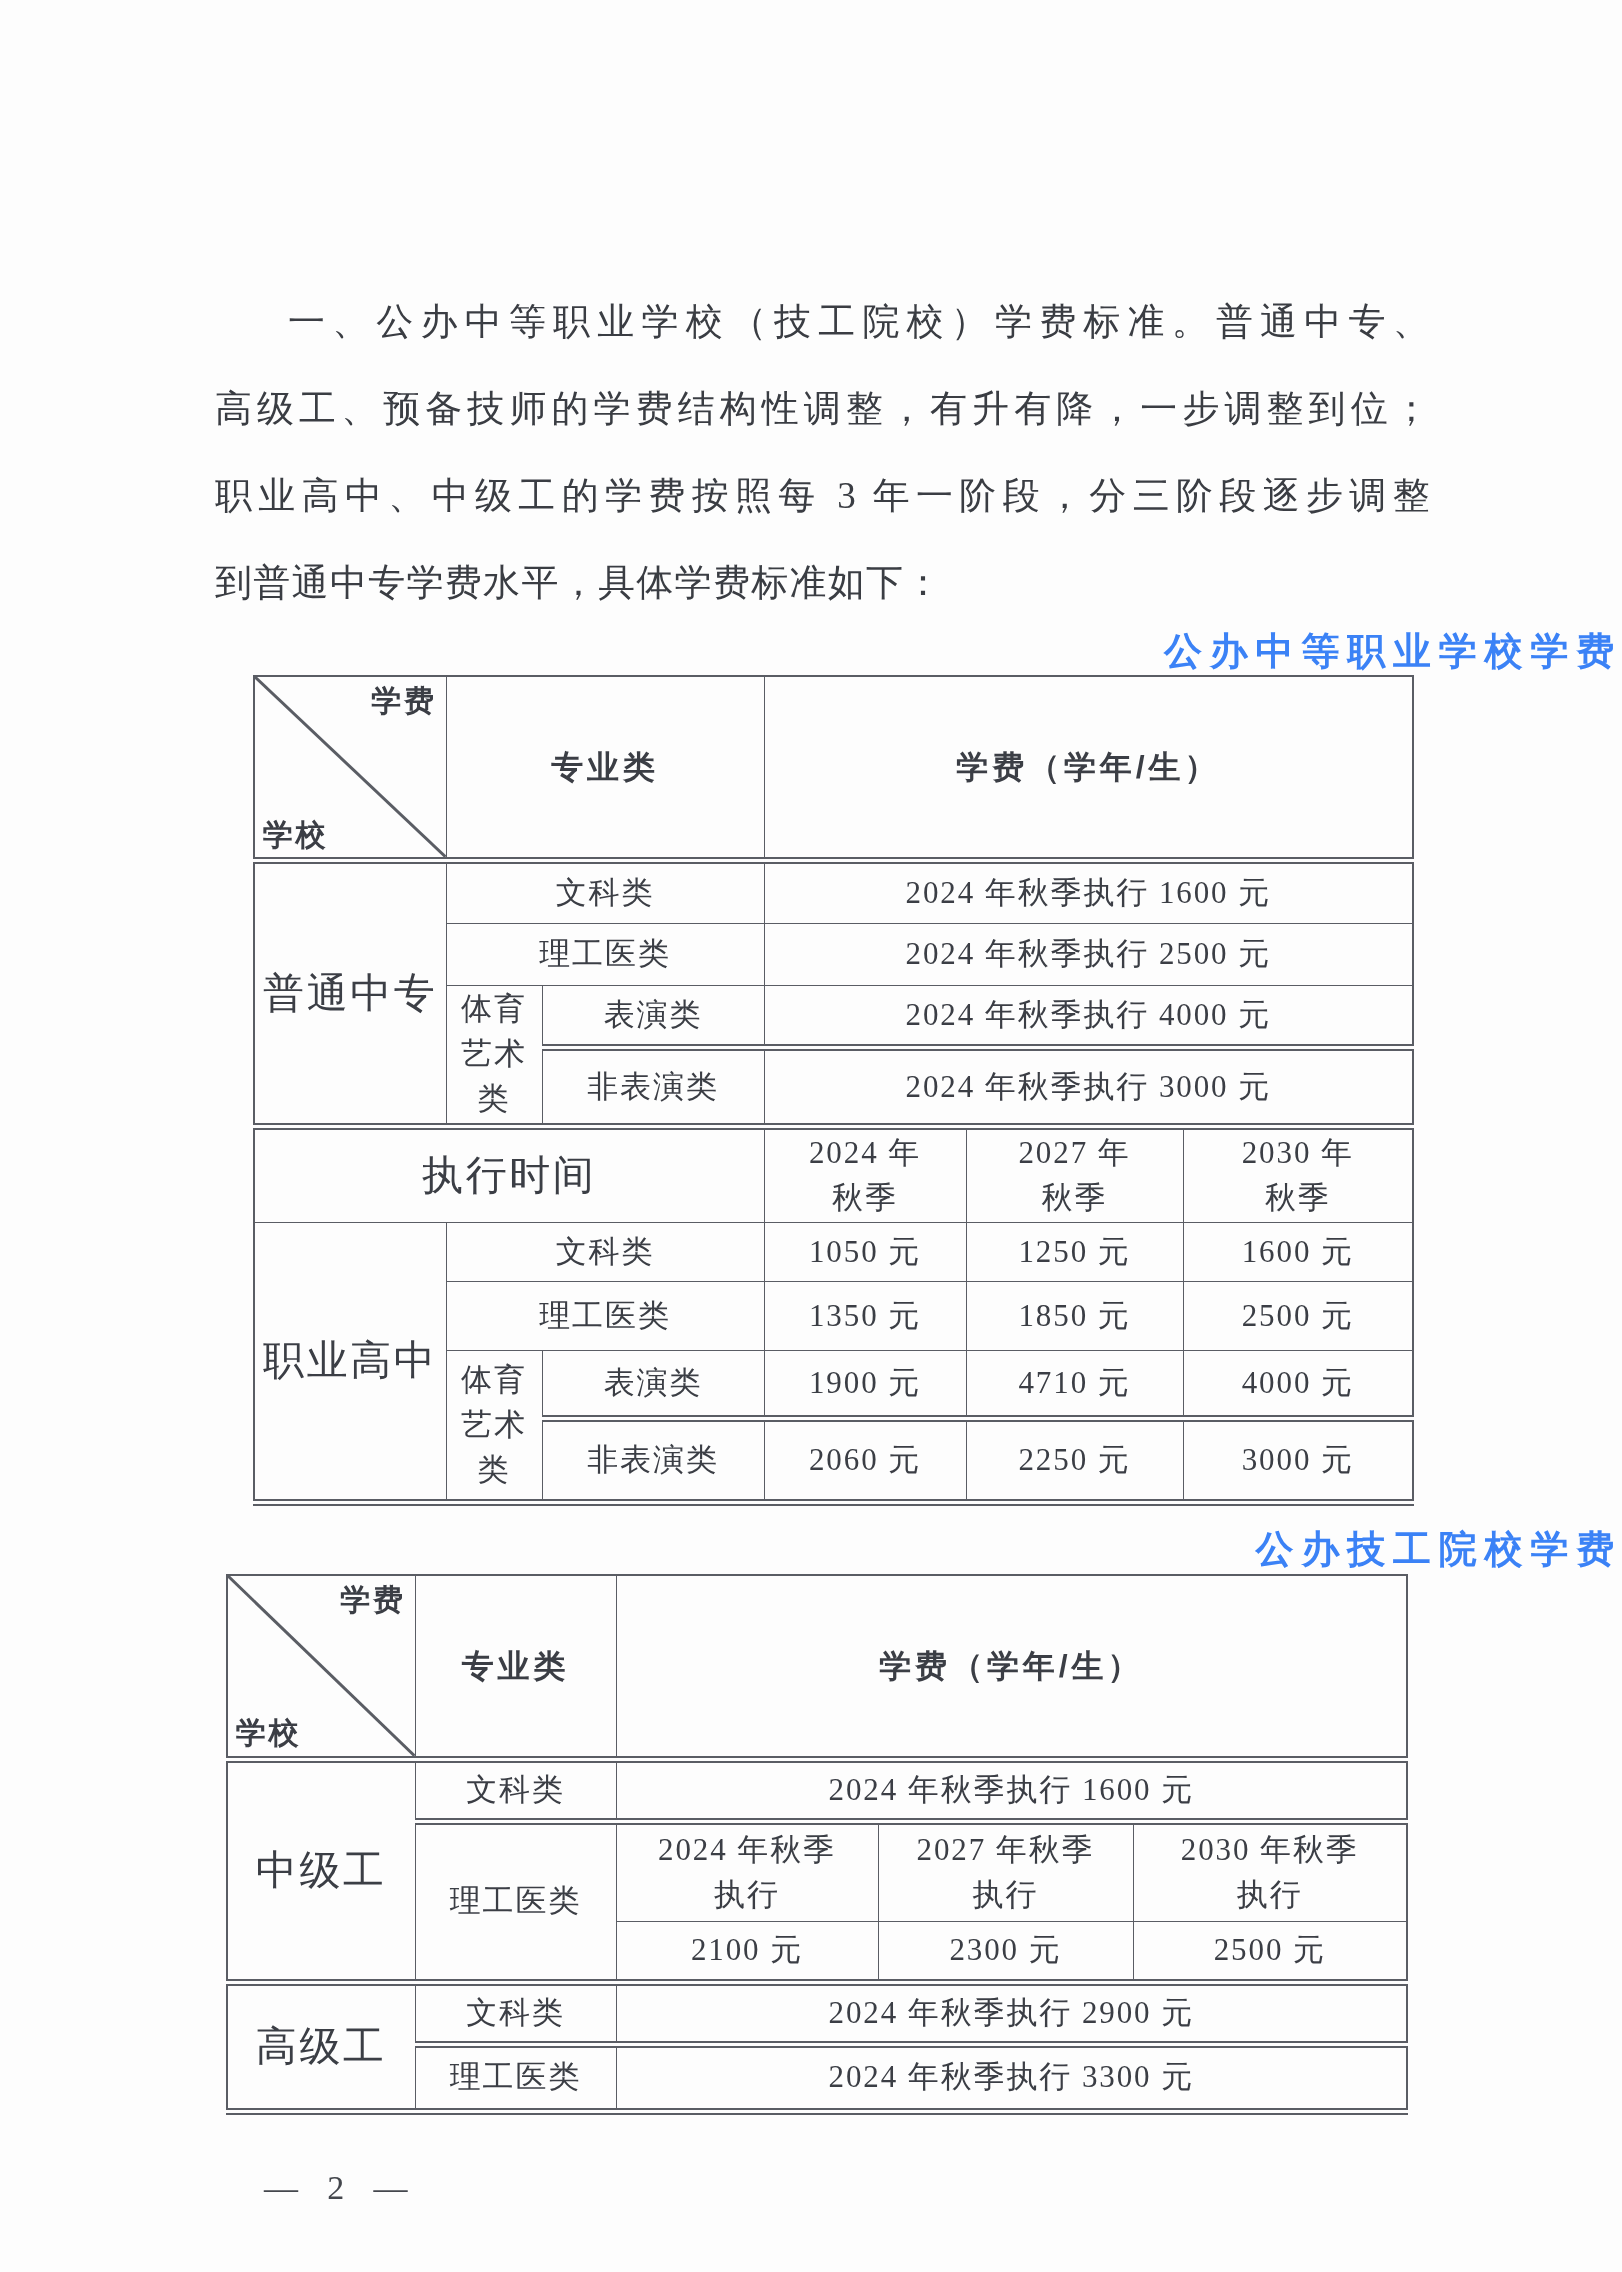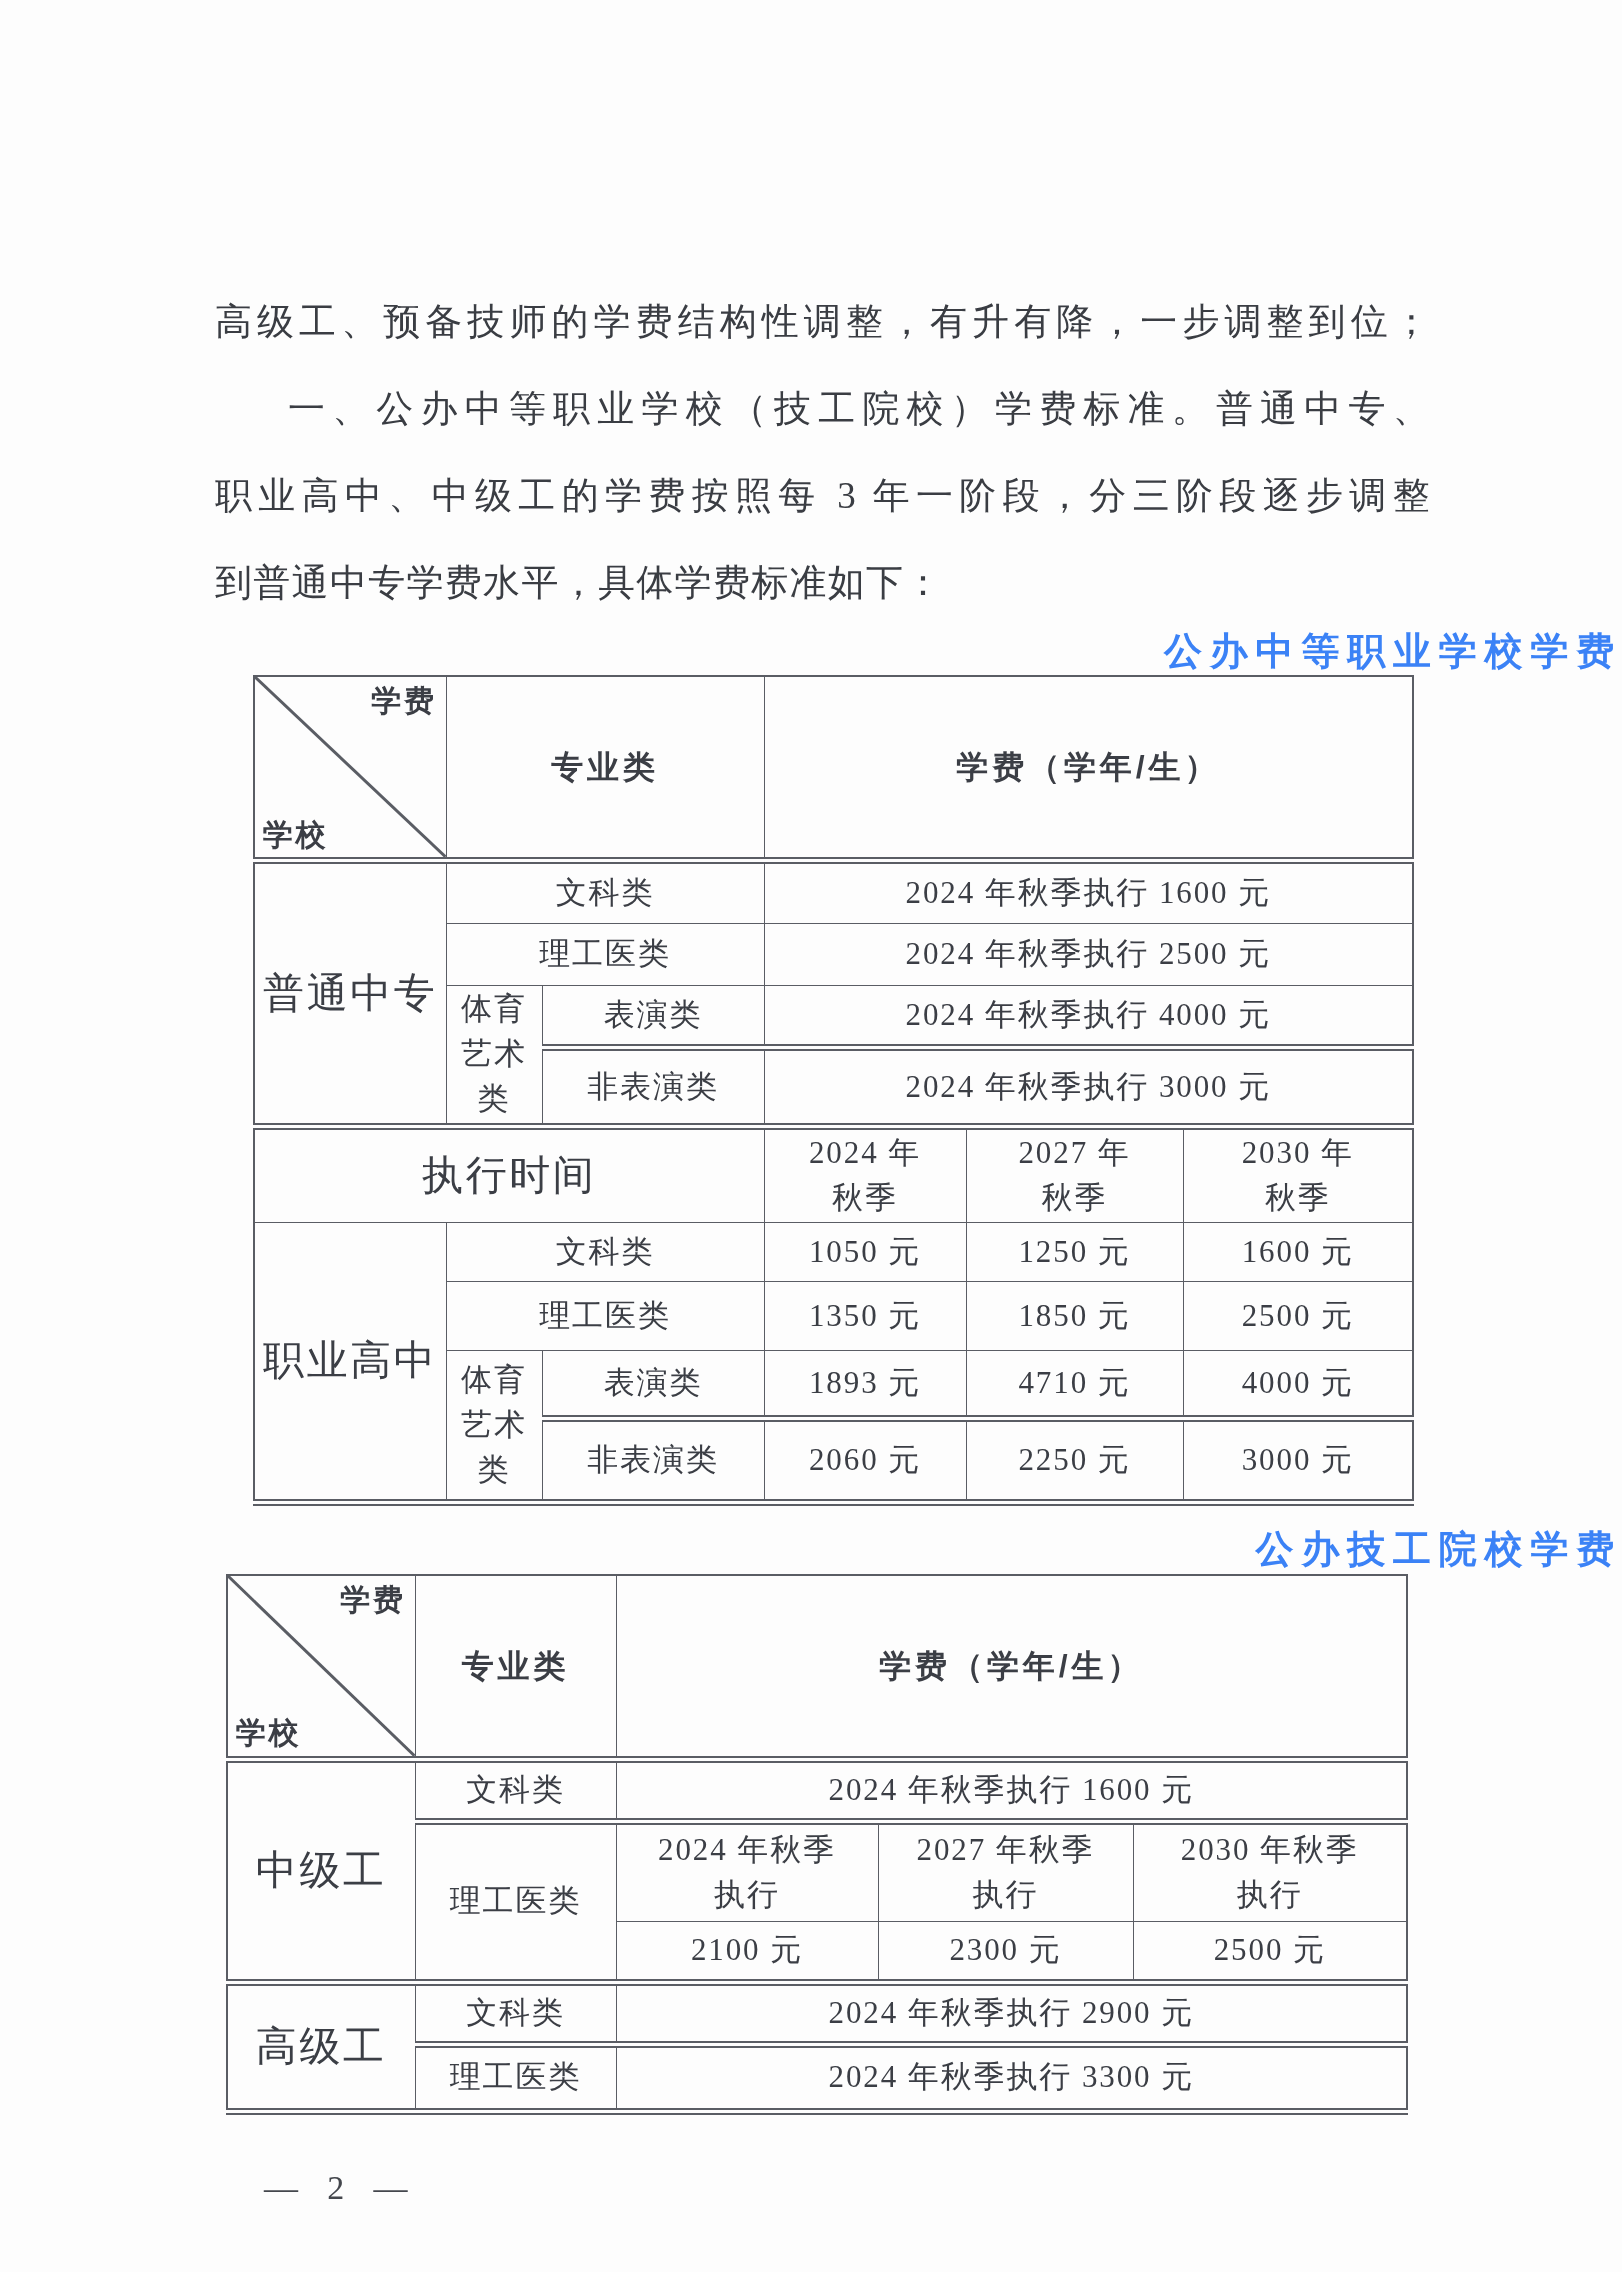--- a/index.html
+++ b/index.html
@@ -93,22 +93,22 @@
     letter-spacing:10.4px;
     color:#44474d;
   }
 </style>
 </head>
 <body>
 
 <div class="page">
 
   <div class="para">
+    <div class="line first">一、公办中等职业学校（技工院校）学费标准。普通中专、</div>
     <div class="line">高级工、预备技师的学费结构性调整，有升有降，一步调整到位；</div>
-    <div class="line first">一、公办中等职业学校（技工院校）学费标准。普通中专、</div>
     <div class="line">职业高中、中级工的学费按照每 3 年一阶段，分三阶段逐步调整</div>
     <div class="line last">到普通中专学费水平，具体学费标准如下：</div>
   </div>
 
   <div class="tbl-title">公办中等职业学校学费</div>
 
   <table class="t t1">
     <colgroup>
       <col style="width:192px">
         <col style="width:96px">
@@ -169,21 +169,21 @@
       <td colspan="2">理工医类</td>
       <td class="fee">1350 元</td>
       <td class="fee">1850 元</td>
       <td class="fee">2500 元</td>
     </tr>
     <tr style="height:68px">
       <td rowspan="2">体育
 艺术
 类</td>
       <td class="dbl">表演类</td>
-      <td class="fee dbl">1893 元</td>
+      <td class="fee dbl">1900 元</td>
       <td class="fee dbl">4710 元</td>
       <td class="fee dbl">4000 元</td>
     </tr>
     <tr style="height:84px">
       <td>非表演类</td>
       <td class="fee">2060 元</td>
       <td class="fee">2250 元</td>
       <td class="fee">3000 元</td>
     </tr>
   </tbody>

